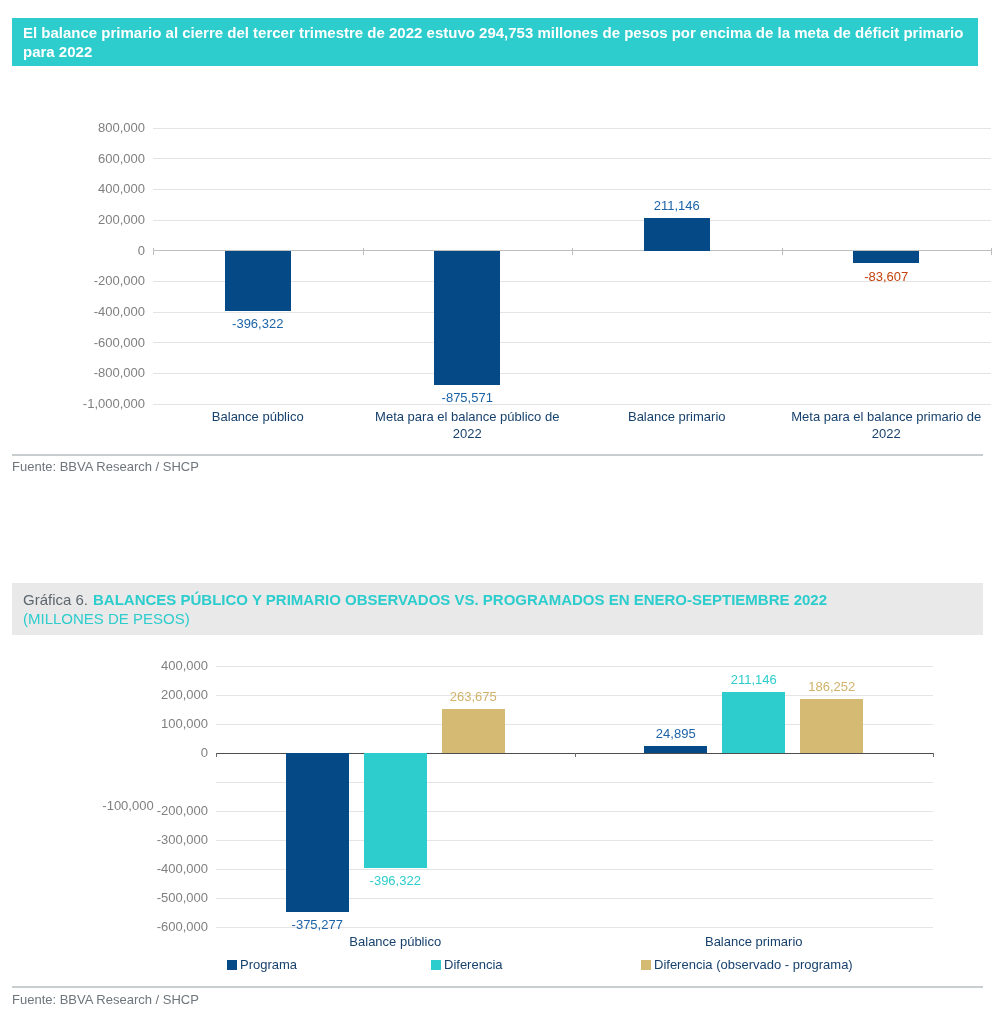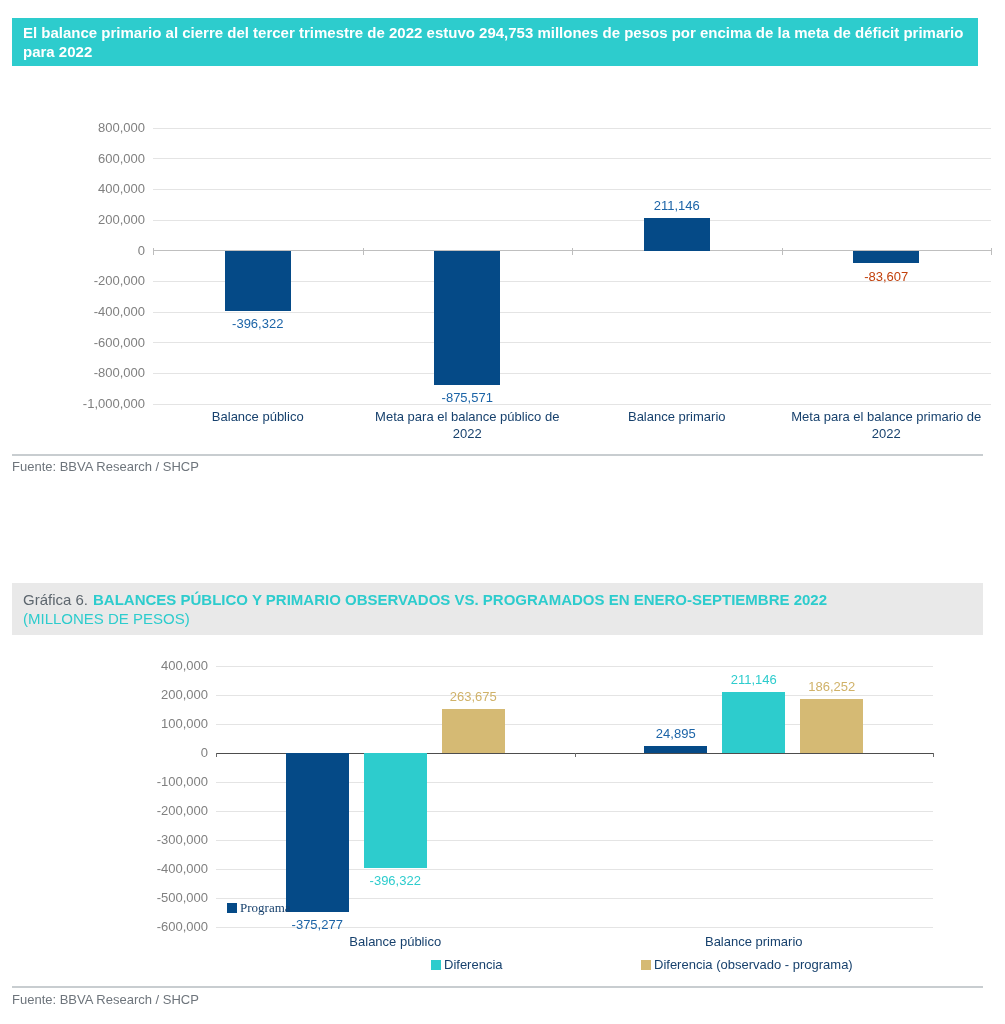--- a/index.html
+++ b/index.html
@@ -85,21 +85,21 @@
   <div id="chart2" class="chart-layer">
       <div class="gridline" style="left: 168px; top: 665.5px; width: 717px;"></div>
       <div class="ytick" style="left: 0px; top: 659px; width: 160px;">400,000</div>
       <div class="gridline" style="left: 168px; top: 694.5px; width: 717px;"></div>
       <div class="ytick" style="left: 0px; top: 688px; width: 160px;">200,000</div>
       <div class="gridline" style="left: 168px; top: 723.5px; width: 717px;"></div>
       <div class="ytick" style="left: 0px; top: 717px; width: 160px;">100,000</div>
       <div class="gridline" style="left: 168px; top: 752.5px; width: 717px;"></div>
       <div class="ytick" style="left: 0px; top: 746px; width: 160px;">0</div>
       <div class="gridline" style="left: 168px; top: 781.5px; width: 717px;"></div>
-      <div class="ytick" style="left: 0px; top: 775px; width: 160px;">-100,000</div>
+      <div class="ytick" style="left: 0px; top: 799px; width: 160px; text-align: center;">-100,000</div>
       <div class="gridline" style="left: 168px; top: 810.5px; width: 717px;"></div>
       <div class="ytick" style="left: 0px; top: 804px; width: 160px;">-200,000</div>
       <div class="gridline" style="left: 168px; top: 839.5px; width: 717px;"></div>
       <div class="ytick" style="left: 0px; top: 833px; width: 160px;">-300,000</div>
       <div class="gridline" style="left: 168px; top: 868.5px; width: 717px;"></div>
       <div class="ytick" style="left: 0px; top: 862px; width: 160px;">-400,000</div>
       <div class="gridline" style="left: 168px; top: 897.5px; width: 717px;"></div>
       <div class="ytick" style="left: 0px; top: 891px; width: 160px;">-500,000</div>
       <div class="gridline" style="left: 168px; top: 926.5px; width: 717px;"></div>
       <div class="ytick" style="left: 0px; top: 920px; width: 160px;">-600,000</div>
@@ -116,20 +116,20 @@
       <div class="bar" style="left: 674.25px; top: 691.768px; width: 63px; height: 61.2323px; background: rgb(45, 204, 205);"></div>
       <div class="bar-label" style="left: 640.75px; top: 671.768px; color: rgb(45, 204, 205);">211,146</div>
       <div class="bar" style="left: 393.75px; top: 708.771px; width: 63px; height: 44.2291px; background: rgb(213, 186, 116);"></div>
       <div class="bar-label" style="left: 360.25px; top: 688.771px; color: rgb(208, 178, 105);">263,675</div>
       <div class="bar" style="left: 752.25px; top: 698.987px; width: 63px; height: 54.0131px; background: rgb(213, 186, 116);"></div>
       <div class="bar-label" style="left: 718.75px; top: 678.987px; color: rgb(208, 178, 105);">186,252</div>
       <div class="cat-label" style="left: 237.25px; top: 933px; width: 220px;">Balance público</div>
       <div class="cat-label" style="left: 595.75px; top: 933px; width: 220px;">Balance primario</div>
     </div>
   <div id="legend2" class="chart-layer">
-      <div class="legend-item" style="left: 179px; top: 900px; font-family: Liberation Serif, serif;"><span class="legend-swatch" style="background: rgb(5, 74, 135);"></span><span>Programa</span></div>
+      <div class="legend-item" style="left: 179px; top: 957px;"><span class="legend-swatch" style="background: rgb(5, 74, 135);"></span><span>Programa</span></div>
       <div class="legend-item" style="left: 383px; top: 957px;"><span class="legend-swatch" style="background: rgb(45, 204, 205);"></span><span>Diferencia</span></div>
       <div class="legend-item" style="left: 593px; top: 957px;"><span class="legend-swatch" style="background: rgb(213, 186, 116);"></span><span>Diferencia (observado - programa)</span></div>
     </div>
   <div class="divider" style="top:986px;"></div>
   <div class="source" style="top:992px;">Fuente: BBVA Research / SHCP</div>
 
 </div>
 
 </body></html>

